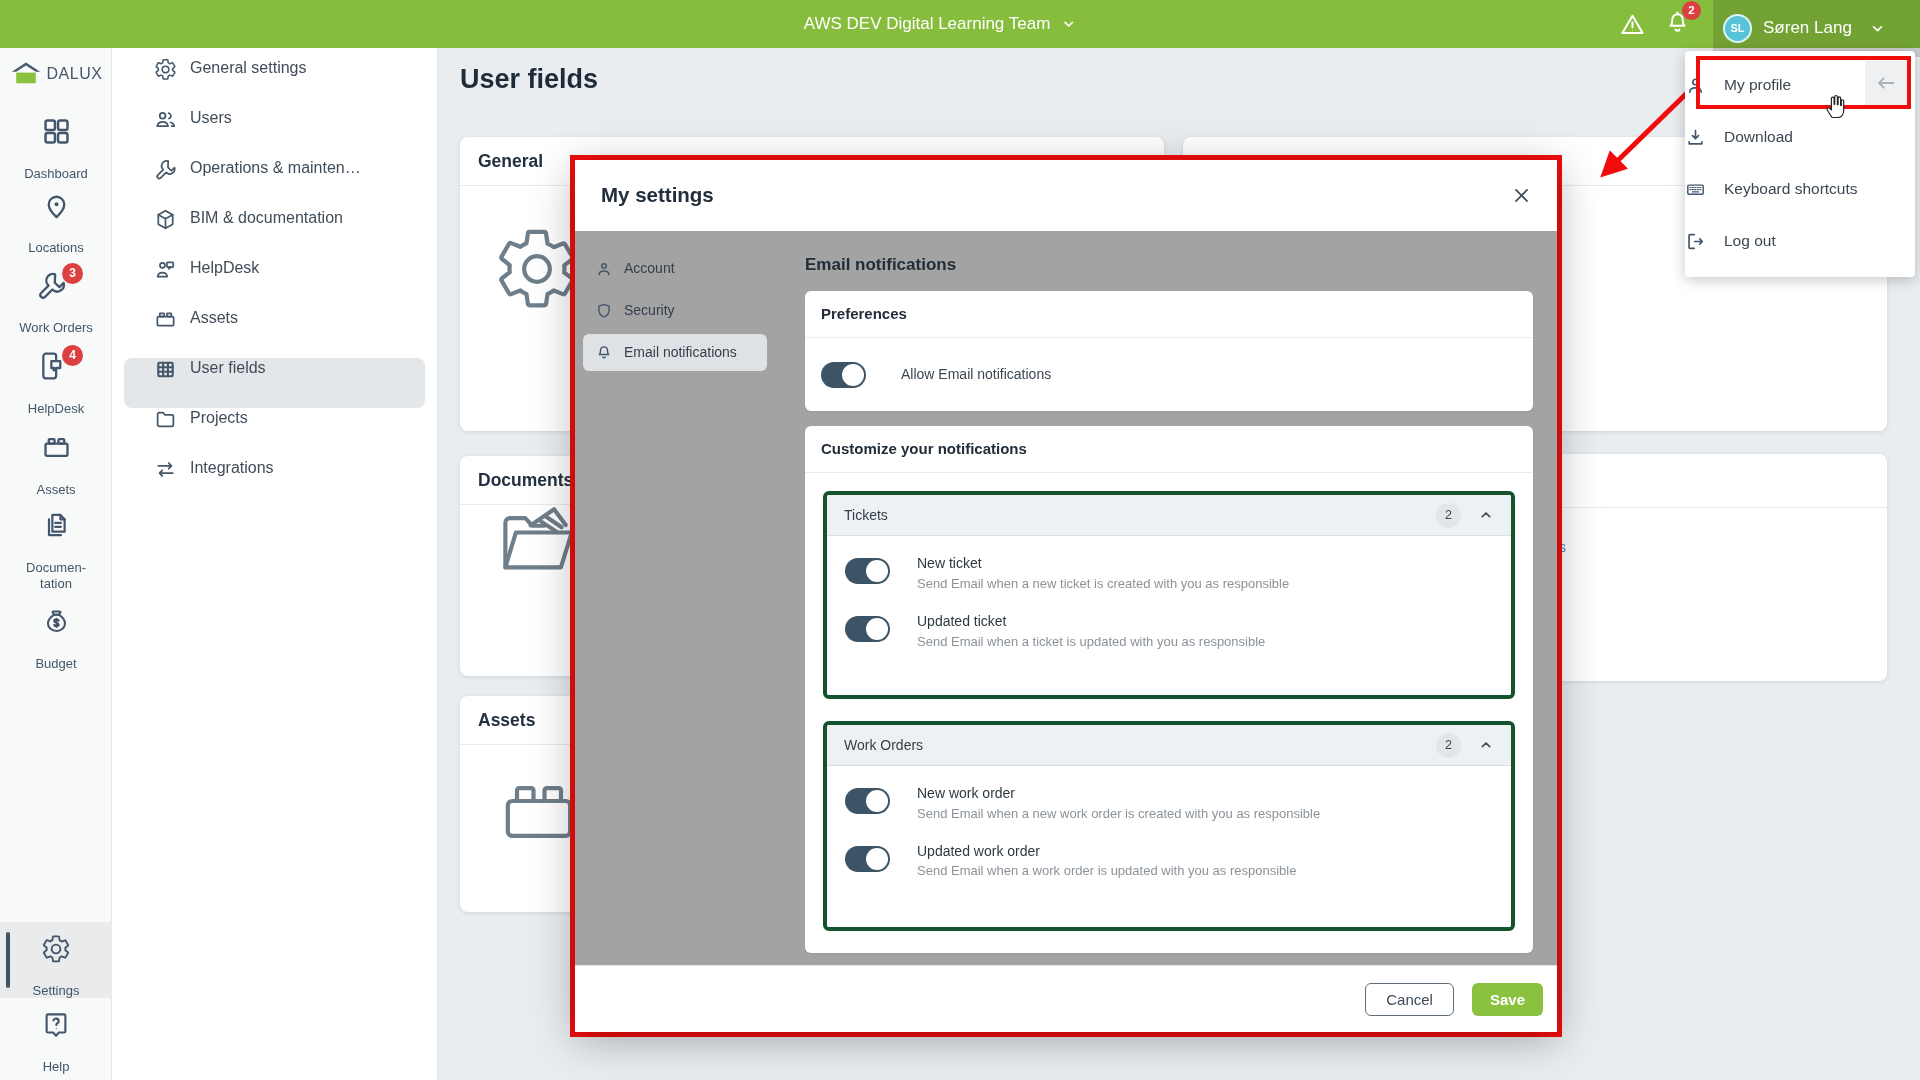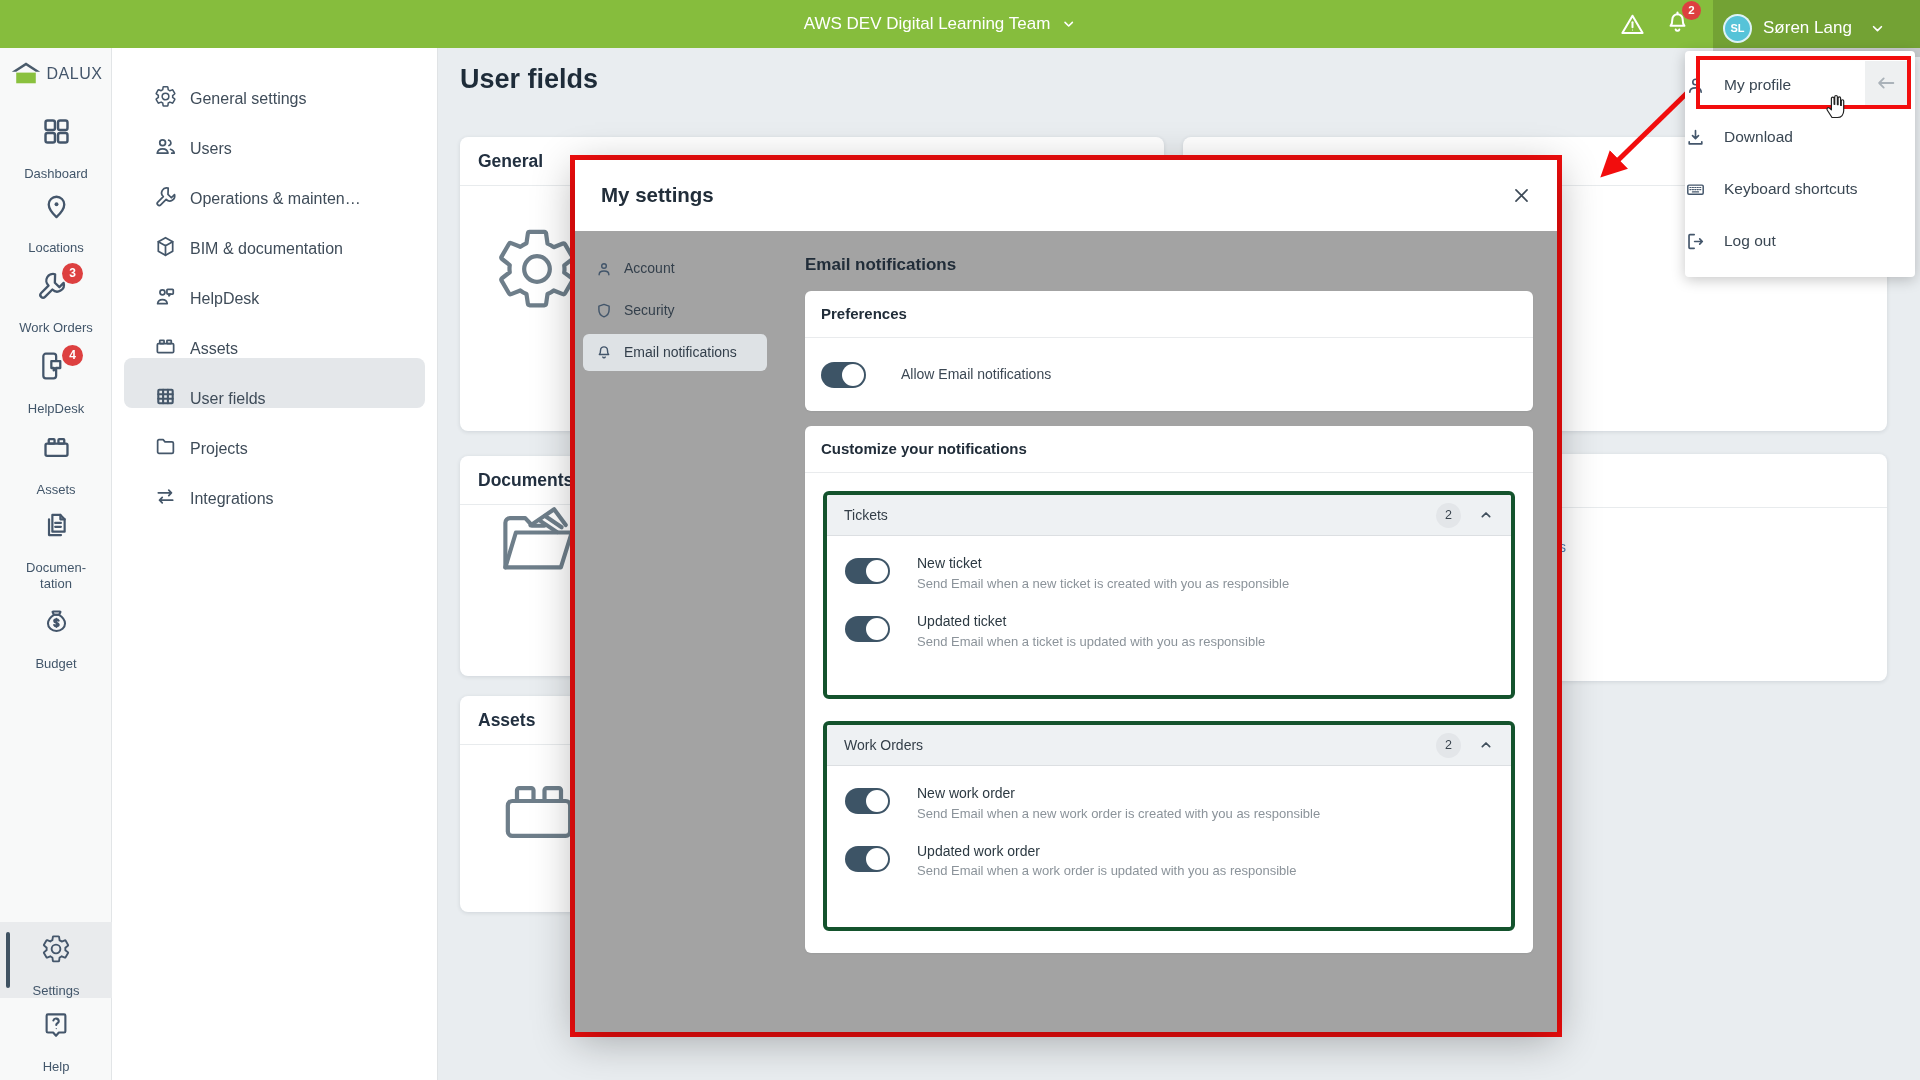--- a/index.html
+++ b/index.html
@@ -34,21 +34,21 @@
   .sb-label { display:block; font-size:13px; margin-top:19px; color:#42566a; }
   .sb-badge { position:absolute; left:62px; top:-7px; min-width:21px; height:21px; border-radius:11px;
               background:#dd4040; color:#fff; font-size:12px; font-weight:700;
               display:flex; align-items:center; justify-content:center; padding:0 4px; }
   .sb-active { background:#e9ebed; padding-top:12px; }
   .sb-bar { position:absolute; left:6px; top:10px; width:4px; height:56px; background:#3f5262; border-radius:2px; }
 
   
   #snav { position:absolute; left:112px; top:48px; width:326px; height:1032px; background:#fff;
           border-right:1px solid #e0e3e5; padding-top:10px; z-index:5; }
-  .snav-item { height:50px; margin:0 12px; border-radius:8px; display:flex; align-items:flex-end; gap:13px;
+  .snav-item { height:50px; margin:0 12px; border-radius:8px; display:flex; align-items:flex-start; gap:13px;
                padding-left:30px; font-size:16px; color:#3f4c59; cursor:pointer; white-space:nowrap; }
   .snav-item .nic { color:#45576a; }
   .snav-sel { background:#e4e7ea; }
 
   
   #page-title { position:absolute; left:460px; top:63px; font-size:27px; font-weight:600; color:#1e2c39; }
   .card { position:absolute; background:#fff; border-radius:8px; box-shadow:0 1px 4px rgba(27,43,56,.12); }
   .card-h { height:49px; border-bottom:1px solid #e8ebed; display:flex; align-items:center; padding-left:18px;
             font-size:17.5px; font-weight:600; color:#223040; }
   .card-icon { position:absolute; color:#6e7e8a; }
@@ -456,20 +456,24 @@
                   </div>
                 </div>
                 <div style="height:24px"></div>
               </div>
             </div>
 
           </div>
         </div>
       </div>
     </div>
+    <div class="m-footer">
+      <button class="btn-cancel">Cancel</button>
+      <button class="btn-save">Save</button>
+    </div>
   </div>
 </div>
 
 <div id="dropdown">
   <div class="dd-item">
     <svg class="i nic" width="21" height="21" viewBox="0 0 24 24" style="stroke-width:1.9">
       <circle cx="12" cy="8" r="3.1"></circle>
         <path d="M5.5 19.6c0-3.1 2.9-4.9 6.5-4.9s6.5 1.8 6.5 4.9"></path>
     </svg>
     <span>My profile</span>

